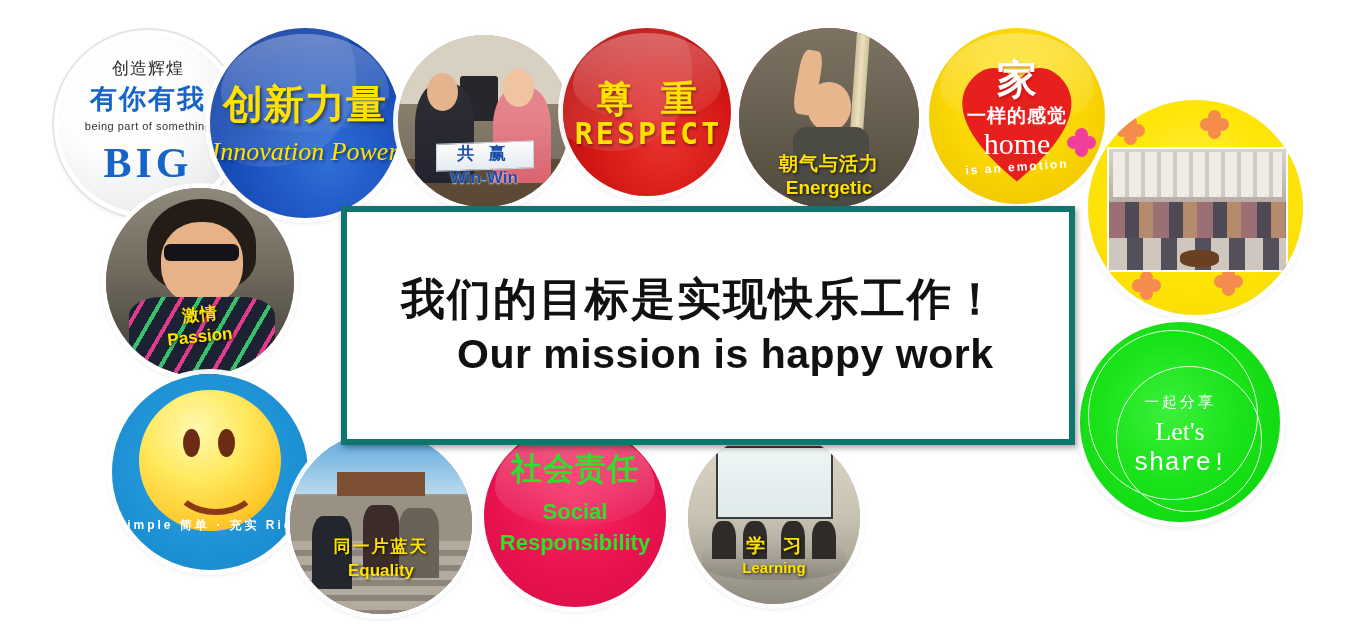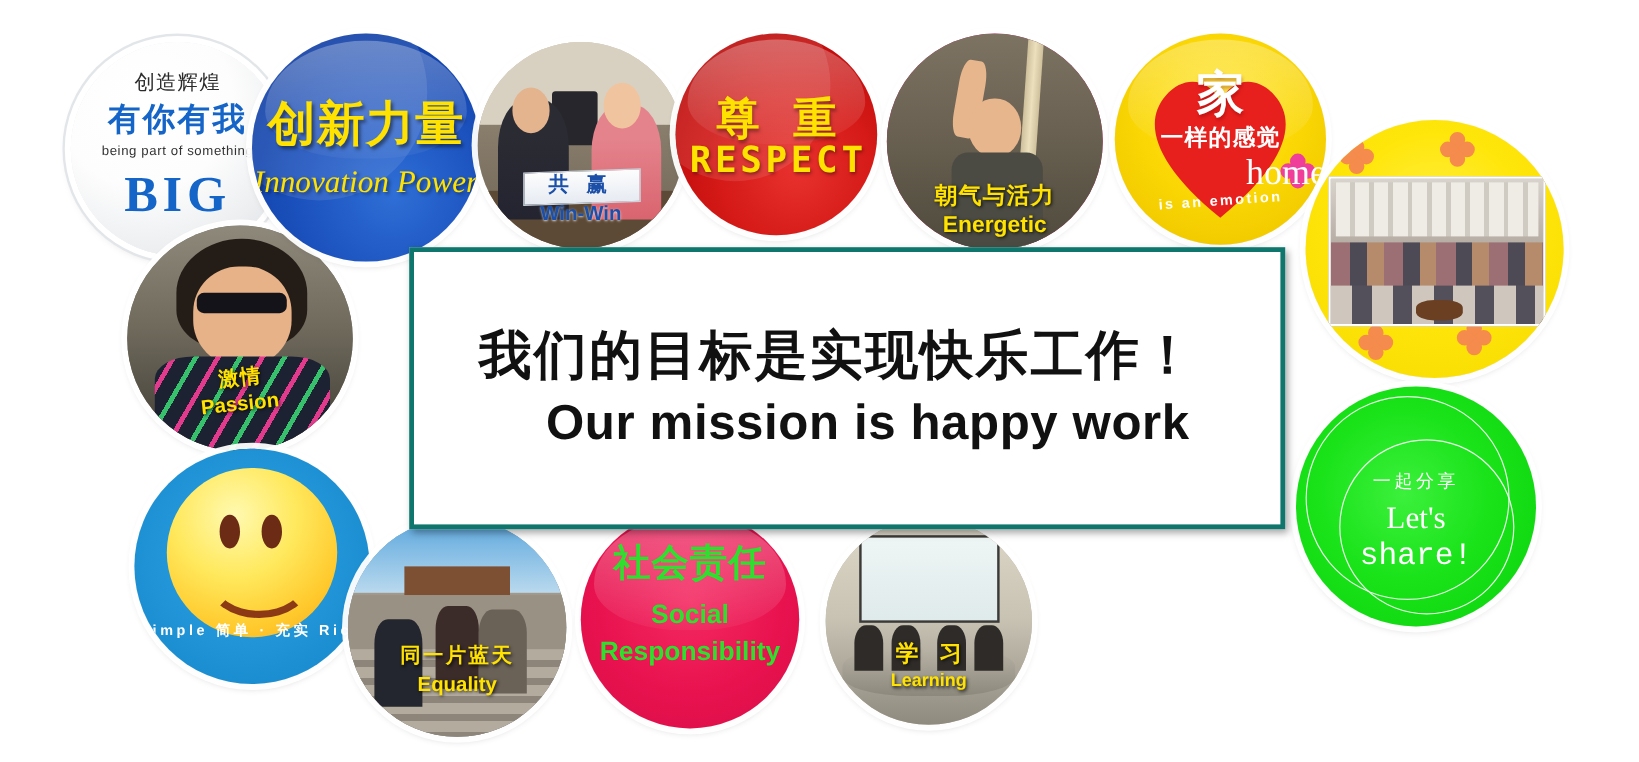--- a/index.html
+++ b/index.html
@@ -78,21 +78,21 @@
   #c-ener .t2{top:150px;font-size:19px;color:#ffe200;font-weight:bold;
     text-shadow:1px 1px 3px rgba(0,0,0,.85);}
 
   
   #c-home{left:929px;top:28px;width:176px;height:176px;
     background:radial-gradient(circle at 50% 40%,#ffe83a 0%,#fbd805 45%,#f3cc00 75%,#e0b800 100%);}
   #c-home .t1{top:30px;font-size:40px;color:#ffffff;font-weight:bold;z-index:4;
     text-shadow:1px 2px 3px rgba(120,0,0,.35);}
   #c-home .t2{top:78px;font-size:19px;color:#ffffff;font-weight:bold;z-index:4;letter-spacing:1px;}
   #c-home .t3{top:100px;font-size:30px;color:#ffffff;z-index:4;
-    font-family:"Liberation Serif","DejaVu Serif",serif;text-align:right;}
+    font-family:"Liberation Serif","DejaVu Serif",serif;}
   #c-home .arc{position:absolute;left:0;right:0;top:132px;z-index:4;text-align:center;
     font-size:12px;color:#ffffff;font-weight:bold;letter-spacing:2px;transform:rotate(-4deg);}
 
   
   #c-team{left:1088px;top:100px;width:215px;height:215px;
     background:radial-gradient(circle at 50% 40%,#ffef4a 0%,#ffe60a 45%,#f7da00 100%);}
   #c-team .photo{position:absolute;left:9%;top:22%;width:82%;height:56%;
     background:#8d8378;border:2px solid #fff;overflow:hidden;}
 
   
@@ -156,21 +156,21 @@
   #c-share .ring.b{left:18%;top:22%;width:72%;height:72%;}
   #c-share .t1{top:72px;font-size:15px;color:#ffffff;letter-spacing:3px;}
   #c-share .t2{top:96px;font-size:26px;color:#ffffff;
     font-family:"Liberation Serif","DejaVu Serif",serif;}
   #c-share .t3{top:128px;font-size:26px;color:#ffffff;
     font-family:Liberation Mono, monospace;}
 
   
   #mission{
     position:absolute;left:341px;top:206px;width:722px;height:227px;
-    background:#ffffff;border:4px solid #0f766e;
+    background:#ffffff;border:6px solid #0f766e;
     box-shadow:2px 3px 6px rgba(0,0,0,.35);
     z-index:50;
     display:flex;flex-direction:column;justify-content:center;
   }
   #mission .cn{font-size:44px;font-weight:bold;color:#111;letter-spacing:2px;
     padding-left:54px;line-height:1.25;}
   #mission .en{font-size:41px;font-weight:bold;color:#111;letter-spacing:.5px;
     padding-left:110px;line-height:1.25;margin-top:3px;}
 
   

